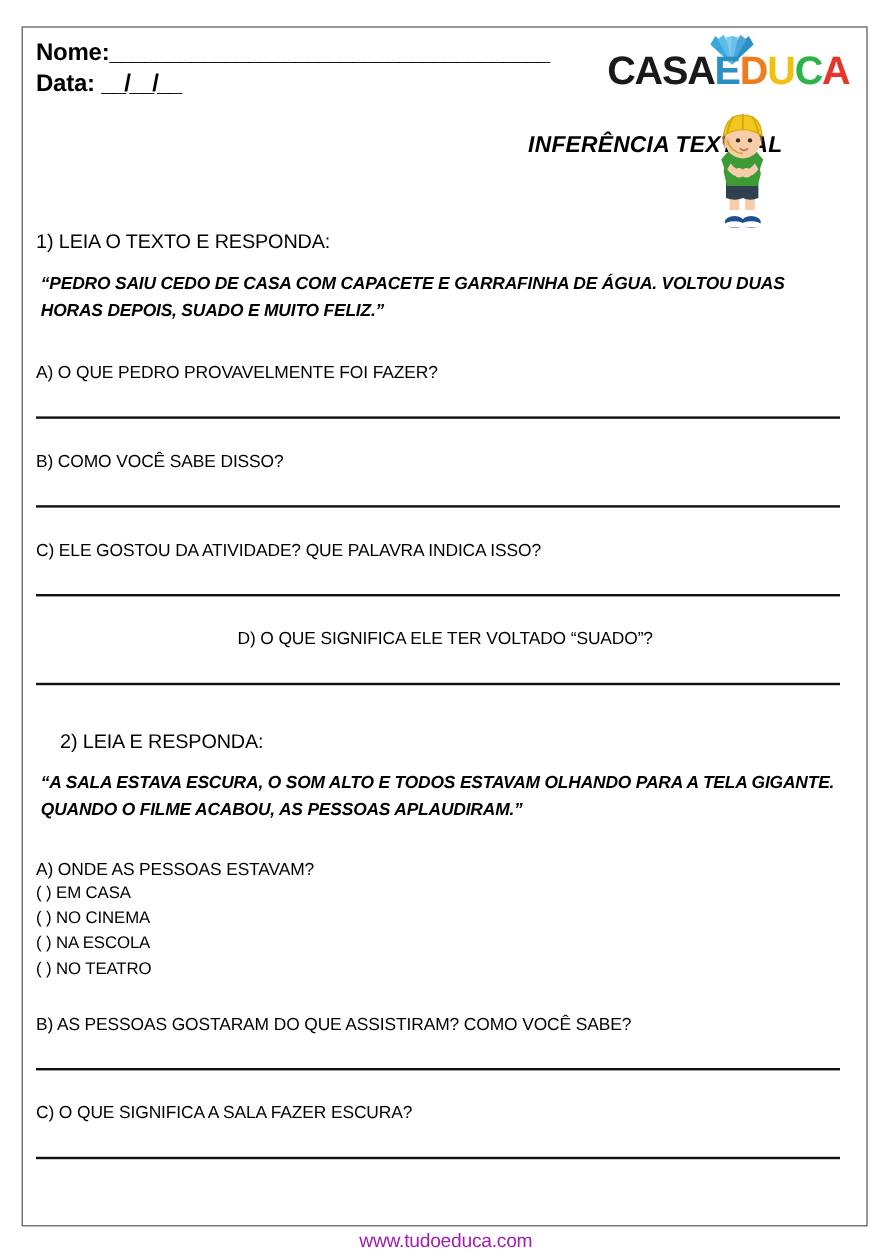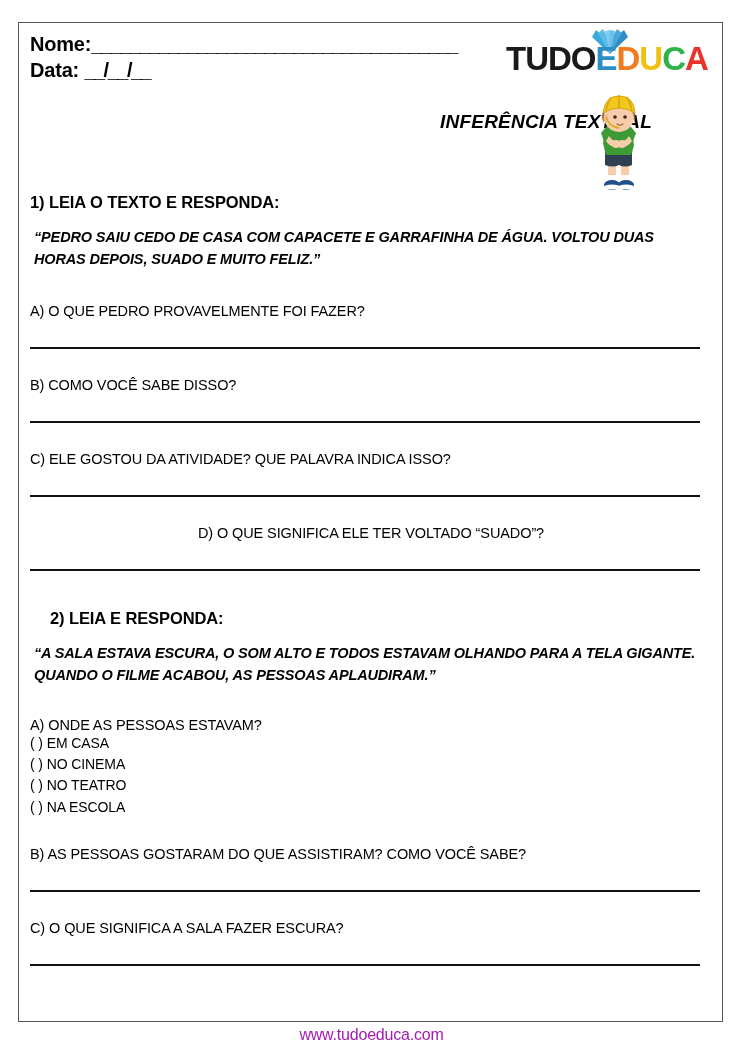--- a/index.html
+++ b/index.html
@@ -106,21 +106,21 @@
     position: absolute;
     right: 62px;
     top: -16px;
     width: 64px;
     height: 104px;
   }
 
   
   .section-heading {
     font-size: 16.5px;
-    font-weight: bold;
+    font-weight: normal;
     letter-spacing: -0.1px;
     margin: 0;
   }
   .passage {
     font-size: 14.5px;
     font-style: italic;
     font-weight: 600;
     line-height: 1.55;
     letter-spacing: -0.15px;
     margin: 14px 0 0 4px;
@@ -173,21 +173,21 @@
   <div class="logo">
     <svg class="logo-book" viewBox="0 0 40 26">
       <path d="M20 26 L2 9 L6 2 L20 14 Z" fill="#3aa8dc"></path>
       <path d="M20 26 L8 5 L13 1 L20 13 Z" fill="#5bbce8"></path>
       <path d="M20 26 L15 3 L20 2 L21 13 Z" fill="#7fcdf0"></path>
       <path d="M20 26 L38 9 L34 2 L20 14 Z" fill="#2f8fc4"></path>
       <path d="M20 26 L32 5 L27 1 L20 13 Z" fill="#4aa6d8"></path>
       <path d="M20 26 L25 3 L20 2 L19 13 Z" fill="#6cc0ea"></path>
     </svg>
     <div class="logo-text">
-      <span class="lt-tudo">TUDO</span><span class="lt-e">E</span><span class="lt-d">D</span><span class="lt-u">U</span><span class="lt-c">C</span><span class="lt-a">A</span>
+      <span class="lt-tudo">CASA</span><span class="lt-e">E</span><span class="lt-d">D</span><span class="lt-u">U</span><span class="lt-c">C</span><span class="lt-a">A</span>
     </div>
   </div>
 
   <div class="title-band">
     <div class="worksheet-title">INFERÊNCIA TEXTUAL</div>
 
     <svg class="mascot" viewBox="0 0 64 104">
 
       <rect x="22" y="74" width="8" height="16" rx="3" fill="#f6ccaa"></rect>
       <rect x="35" y="74" width="8" height="16" rx="3" fill="#f6ccaa"></rect>
@@ -251,22 +251,22 @@
     <div class="answer-line" style="margin-top:28px;"></div>
   </div>
 
   <div>
     <div class="section-heading" style="margin-top:38px; margin-left:20px;">2) LEIA E RESPONDA:</div>
     <div class="passage">“A SALA ESTAVA ESCURA, O SOM ALTO E TODOS ESTAVAM OLHANDO PARA A TELA GIGANTE. QUANDO O FILME ACABOU, AS PESSOAS APLAUDIRAM.”</div>
 
     <div class="question" style="margin-top:30px;">A) ONDE AS PESSOAS ESTAVAM?</div>
     <div class="option">(  ) EM CASA</div>
     <div class="option">(  ) NO CINEMA</div>
+    <div class="option">(  ) NA ESCOLA</div>
     <div class="option">(  ) NO TEATRO</div>
-    <div class="option">(  ) NA ESCOLA</div>
 
     <div class="question" style="margin-top:28px;">B) AS PESSOAS GOSTARAM DO QUE ASSISTIRAM? COMO VOCÊ SABE?</div>
     <div class="answer-line" style="margin-top:28px;"></div>
 
     <div class="question" style="margin-top:28px;">C) O QUE SIGNIFICA A SALA FAZER ESCURA?</div>
     <div class="answer-line" style="margin-top:28px;"></div>
   </div>
 
 </div>
 

